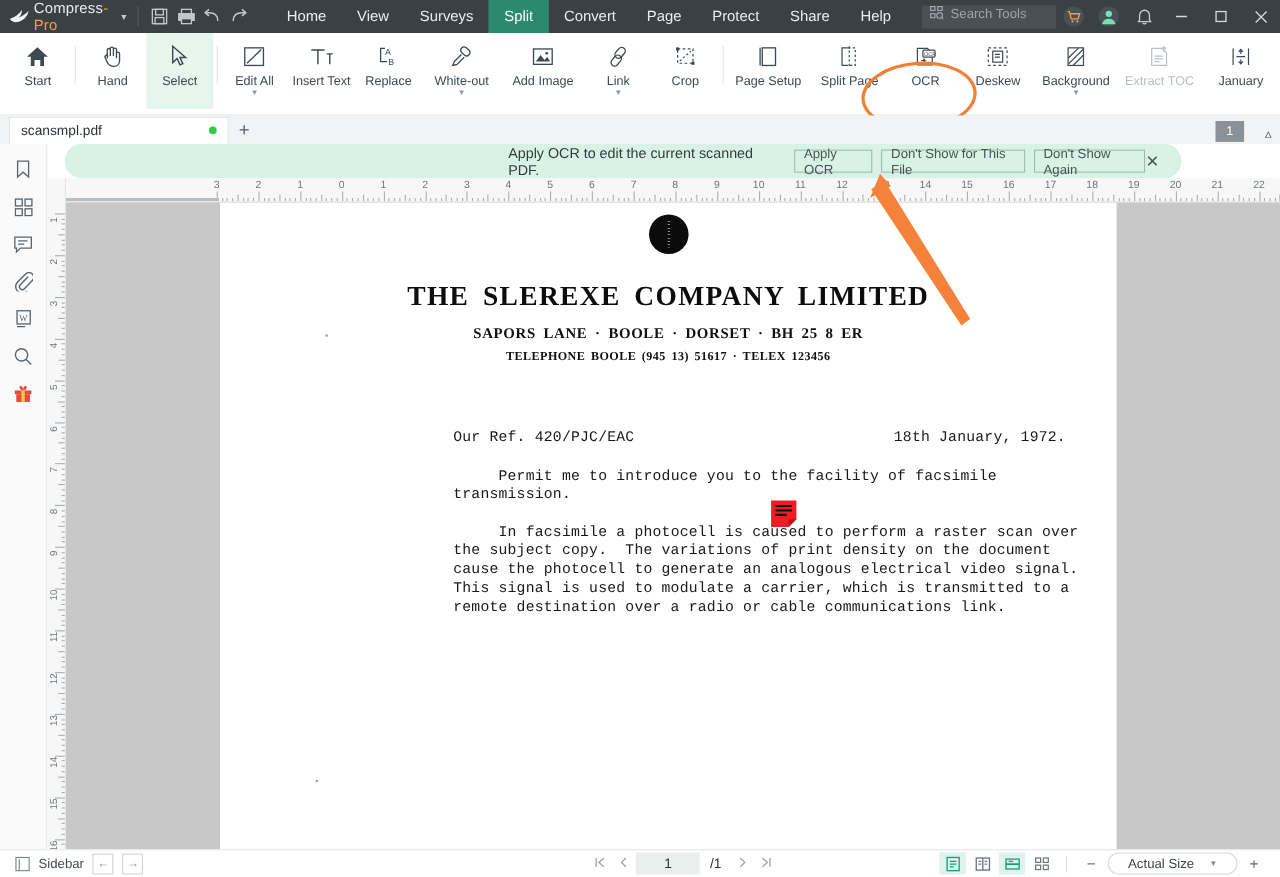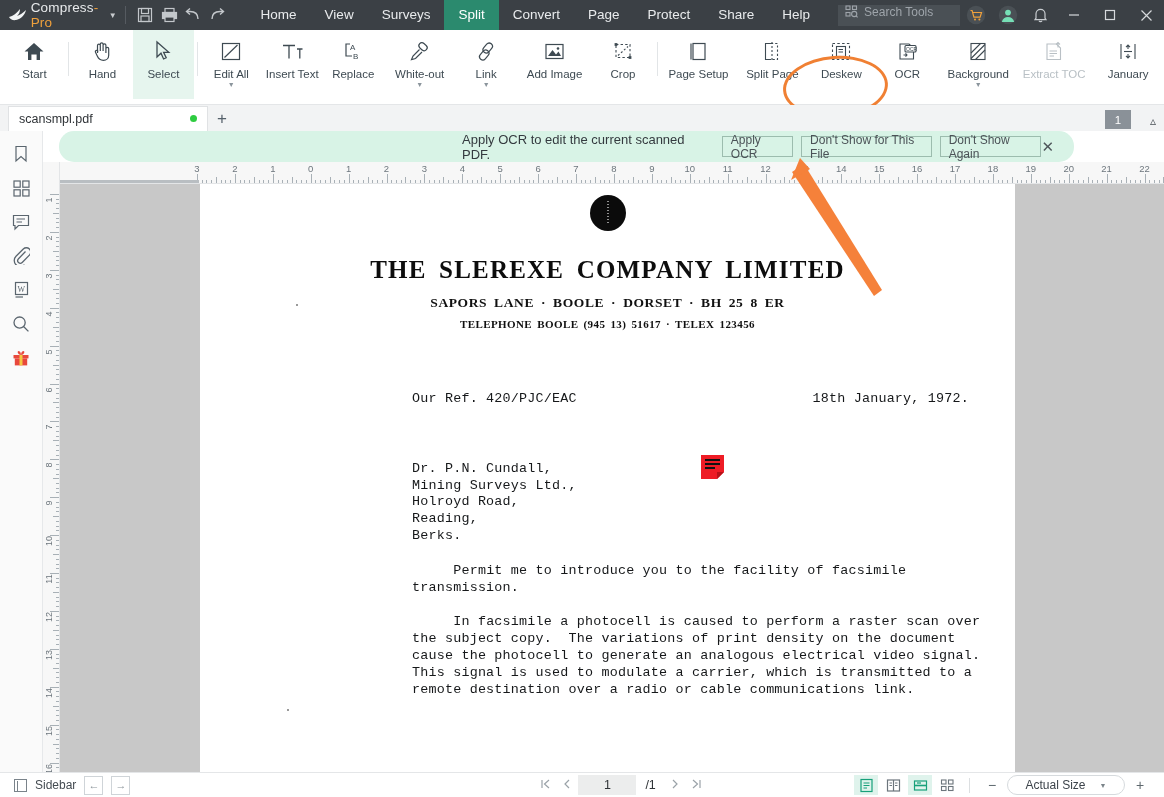--- a/index.html
+++ b/index.html
@@ -380,40 +380,40 @@
       <span class="glyph">
         <svg width="23" height="21" viewBox="0 0 23 21" fill="none" stroke="#3e4a52" stroke-width="1.2">
             <rect x="11" y="2.5" width="9" height="6" rx="3" transform="rotate(42 15 5)"></rect>
             <path d="M11.5 8.5 L5 15 L3.5 18.5 L7.5 17.5 L14 11"></path>
           </svg>
       </span>
       <span class="lbl">White-out</span>
       <span class="caret">▼</span>
     </div>
 
-    <div class="rb">
-      <span class="glyph">
-        <svg width="22" height="21" viewBox="0 0 22 21" fill="none" stroke="#3e4a52" stroke-width="1.2">
-            <rect x="9.5" y="1.5" width="6.5" height="11" rx="3.25" transform="rotate(40 12.7 7)"></rect>
-            <rect x="6" y="8.5" width="6.5" height="11" rx="3.25" transform="rotate(40 9.2 14)"></rect>
-          </svg>
-      </span>
-      <span class="lbl">Link</span>
-      <span class="caret">▼</span>
-    </div>
-
     <div class="rb w76">
       <span class="glyph">
         <svg width="23" height="21" viewBox="0 0 23 21" fill="none" stroke="#3e4a52" stroke-width="1.2">
             <rect x="3" y="3.5" width="17" height="14"></rect>
             <path d="M5 15 L9.5 9 L13 13.5 L15.5 10.5 L18 15 Z" fill="#3e4a52" stroke="none"></path>
             <circle cx="15" cy="7.5" r="1.3" fill="#3e4a52" stroke="none"></circle>
           </svg>
       </span>
       <span class="lbl">Add Image</span>
+    </div>
+
+    <div class="rb">
+      <span class="glyph">
+        <svg width="22" height="21" viewBox="0 0 22 21" fill="none" stroke="#3e4a52" stroke-width="1.2">
+            <rect x="9.5" y="1.5" width="6.5" height="11" rx="3.25" transform="rotate(40 12.7 7)"></rect>
+            <rect x="6" y="8.5" width="6.5" height="11" rx="3.25" transform="rotate(40 9.2 14)"></rect>
+          </svg>
+      </span>
+      <span class="lbl">Link</span>
+      <span class="caret">▼</span>
     </div>
 
     <div class="rb">
       <span class="glyph">
         <svg width="22" height="21" viewBox="0 0 22 21" fill="none" stroke="#3e4a52" stroke-width="1.1">
             <rect x="4" y="3.5" width="14" height="13" stroke-dasharray="2.4 2.2"></rect>
             <path d="M6 14.5 L16 5.5" stroke-dasharray="2 2"></path>
             <rect x="2.6" y="2.1" width="2.8" height="2.8" fill="#3e4a52" stroke="none"></rect>
             <rect x="16.6" y="15.1" width="2.8" height="2.8" fill="#3e4a52" stroke="none"></rect>
           </svg>
@@ -438,39 +438,39 @@
             <path d="M10 2.5 H4.5 V18.5 H10"></path>
             <path d="M10 2.5 H16.5 V18.5 H10" stroke-dasharray="2.2 2"></path>
             <path d="M11 1 V20" stroke-dasharray="2 2"></path>
           </svg>
       </span>
       <span class="lbl">Split Page</span>
     </div>
 
     <div class="rb w66">
       <span class="glyph">
-        <svg width="22" height="21" viewBox="0 0 22 21" fill="none" stroke="#3e4a52" stroke-width="1.1">
-            <rect x="2.5" y="2.5" width="17" height="16" stroke-dasharray="2.5 2.3"></rect>
-            <rect x="6.5" y="5.5" width="9" height="10"></rect>
-            <path d="M8.5 8.5 H13 M8.5 11 H13"></path>
-          </svg>
-      </span>
-      <span class="lbl">Deskew</span>
-    </div>
-
-    <div class="rb w66">
-      <span class="glyph">
         <svg width="23" height="21" viewBox="0 0 23 21" fill="none" stroke="#3e4a52" stroke-width="1.1">
             <path d="M4 3 H13 L17.5 7 V18 H4 Z"></path>
             <rect x="9" y="4.5" width="11" height="6.5" rx="1" fill="#fff"></rect>
             <text x="10" y="9.6" font-size="5" fill="#3e4a52" stroke="none" font-family="Liberation Sans">OCR</text>
             <path d="M7.5 14 H11 M9.5 12.3 L11 14 L9.5 15.7"></path>
           </svg>
       </span>
       <span class="lbl">OCR</span>
+    </div>
+
+    <div class="rb w66">
+      <span class="glyph">
+        <svg width="22" height="21" viewBox="0 0 22 21" fill="none" stroke="#3e4a52" stroke-width="1.1">
+            <rect x="2.5" y="2.5" width="17" height="16" stroke-dasharray="2.5 2.3"></rect>
+            <rect x="6.5" y="5.5" width="9" height="10"></rect>
+            <path d="M8.5 8.5 H13 M8.5 11 H13"></path>
+          </svg>
+      </span>
+      <span class="lbl">Deskew</span>
     </div>
 
     <div class="rb w76">
       <span class="glyph">
         <svg width="22" height="21" viewBox="0 0 22 21" fill="none" stroke="#3e4a52" stroke-width="1.1">
             <rect x="4" y="2.5" width="14" height="16"></rect>
             <path d="M4 12 L13.5 2.5 M4 17.5 L18 3.5 M8.5 18.5 L18 9"></path>
           </svg>
       </span>
       <span class="lbl">Background</span>
@@ -956,25 +956,20 @@
 
         <div class="co-title">THE  SLEREXE  COMPANY  LIMITED</div>
         <div class="co-addr">SAPORS LANE · BOOLE · DORSET · BH 25 8 ER</div>
         <div class="co-tel">TELEPHONE BOOLE (945 13) 51617 · TELEX 123456</div>
 
         <div class="row-ref body-mono">
           <span>Our Ref. 420/PJC/EAC</span>
           <span class="date">18th January, 1972.</span>
         </div>
 
-        <div class="addr-block body-mono">Dr. P.N. Cundall,
-Mining Surveys Ltd.,
-Holroyd Road,
-Reading,
-Berks.</div>
         <div class="para body-mono">     Permit me to introduce you to the facility of facsimile
 transmission.</div>
         <div class="para body-mono">     In facsimile a photocell is caused to perform a raster scan over
 the subject copy.  The variations of print density on the document
 cause the photocell to generate an analogous electrical video signal.
 This signal is used to modulate a carrier, which is transmitted to a
 remote destination over a radio or cable communications link.</div>
 
         <div class="note-icon">
           <svg width="25" height="26" viewBox="0 0 25 26">

